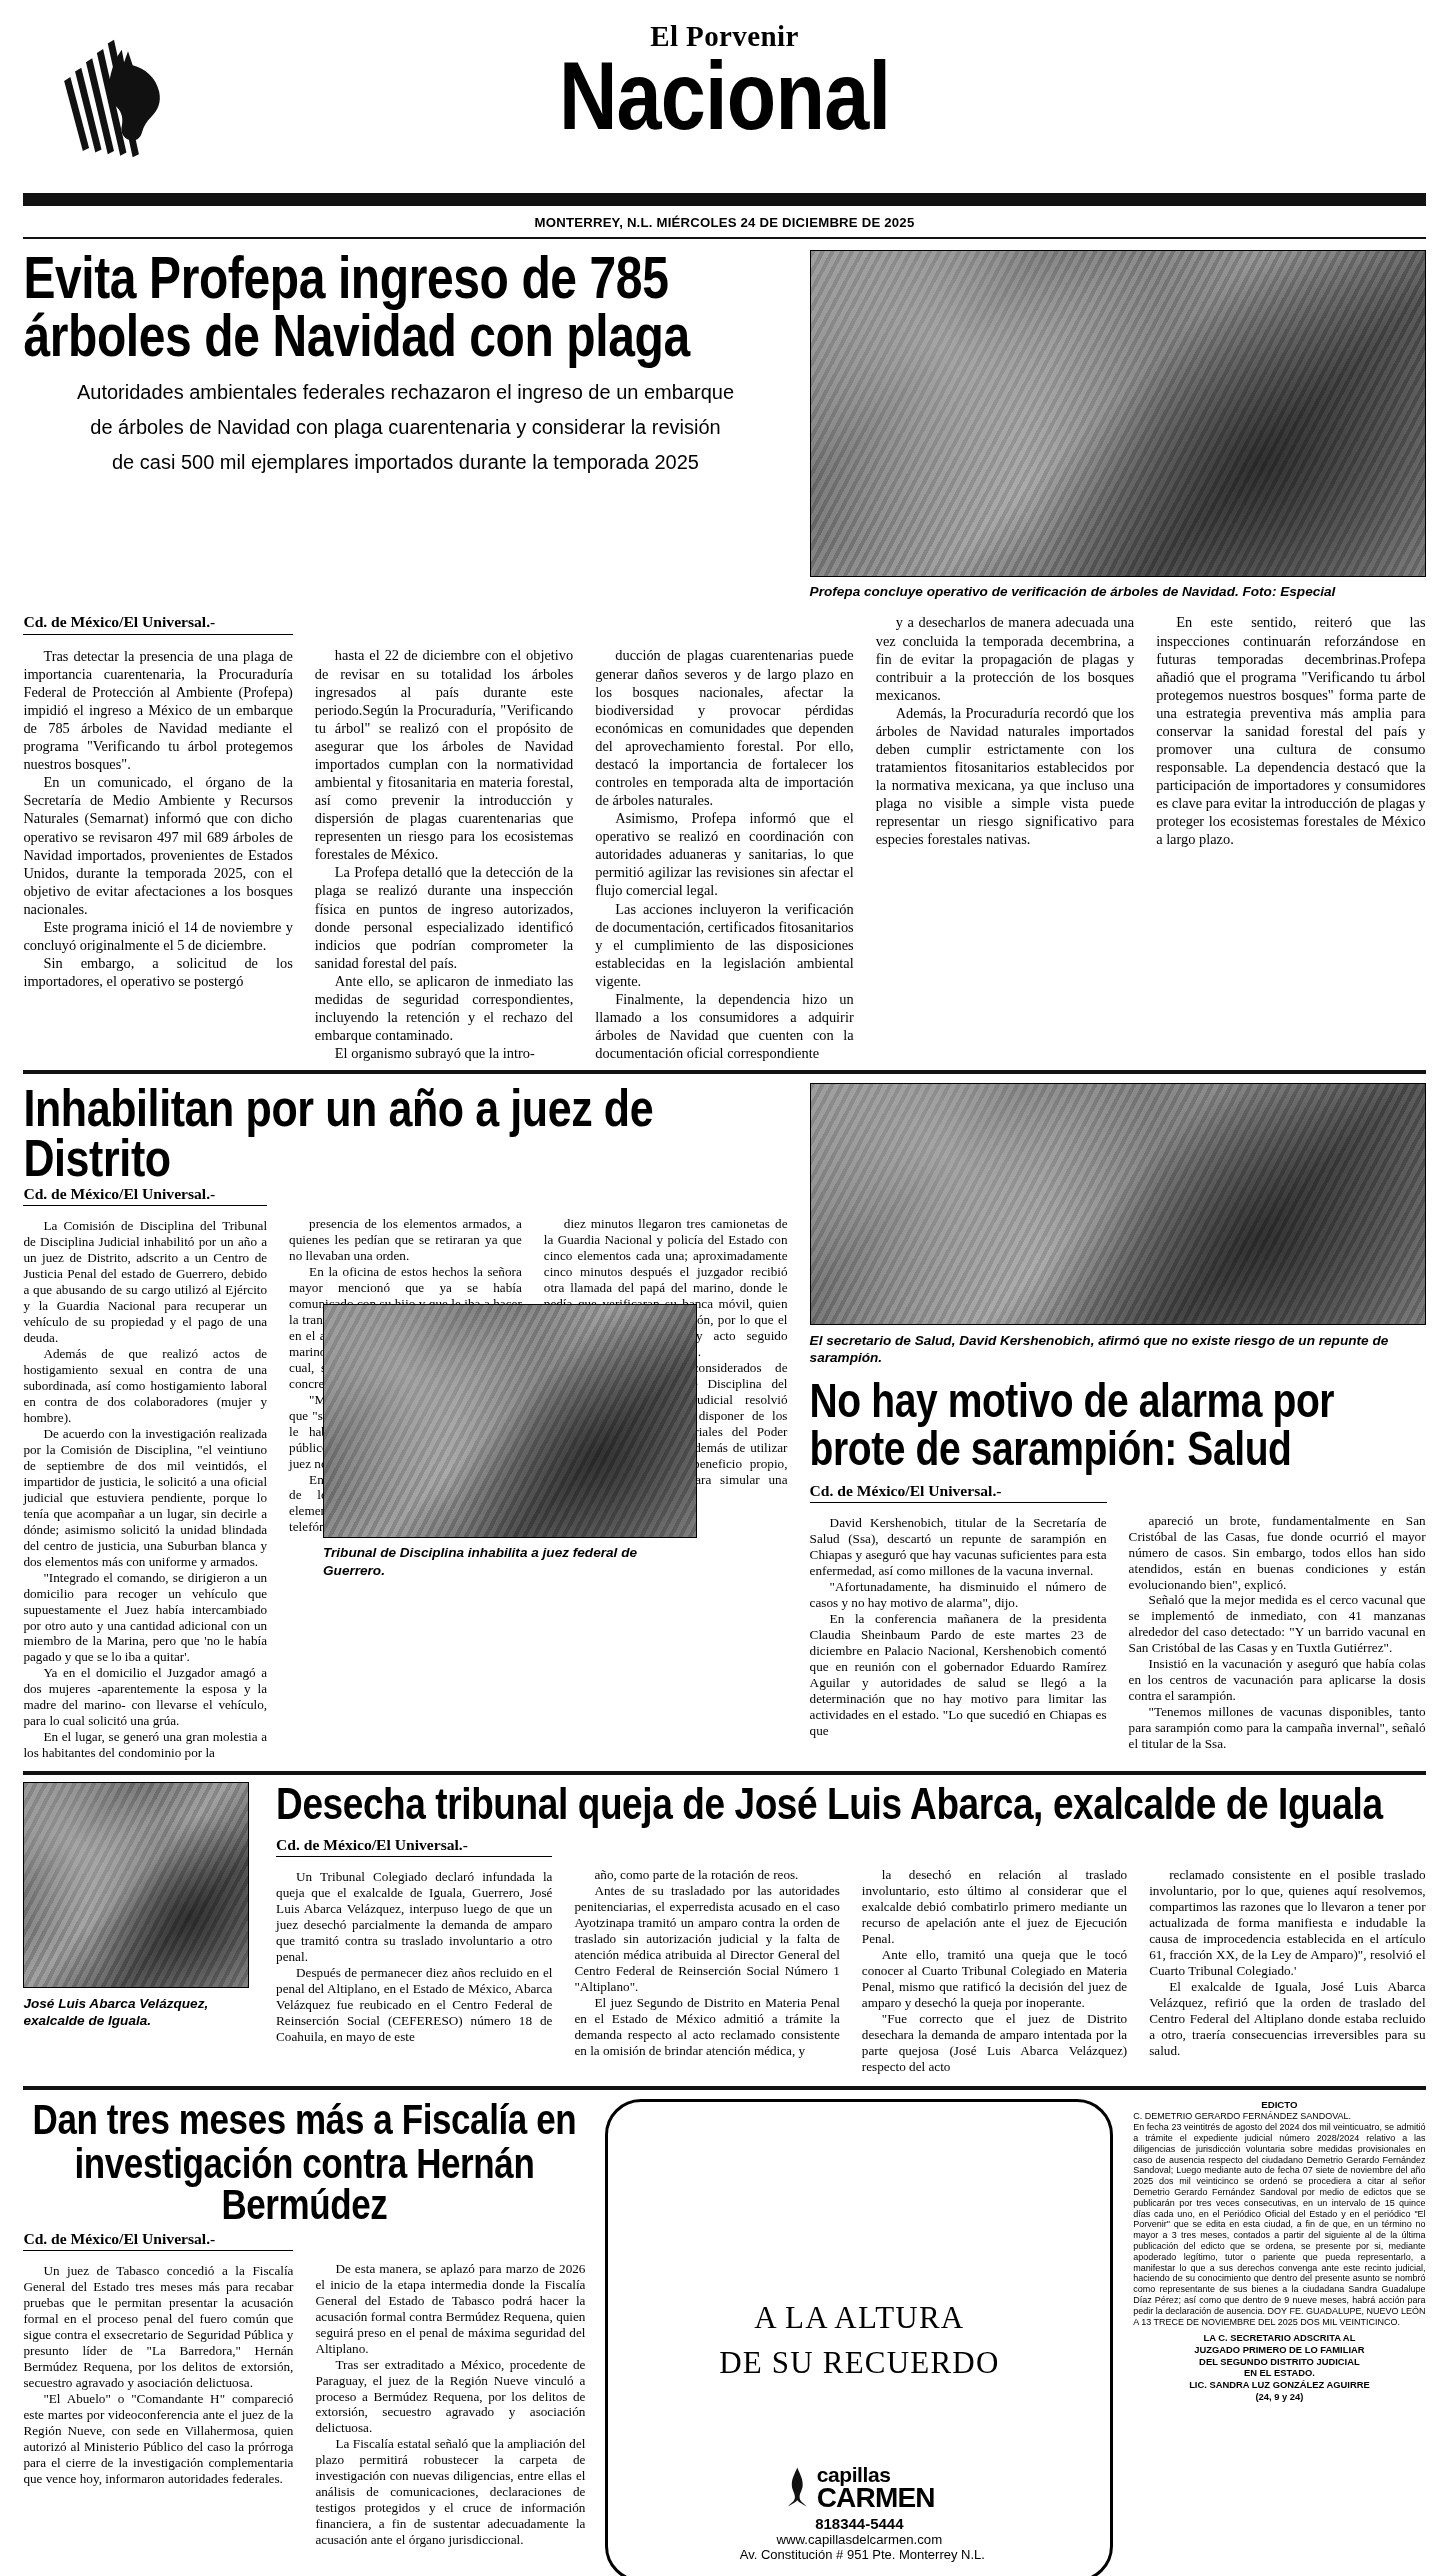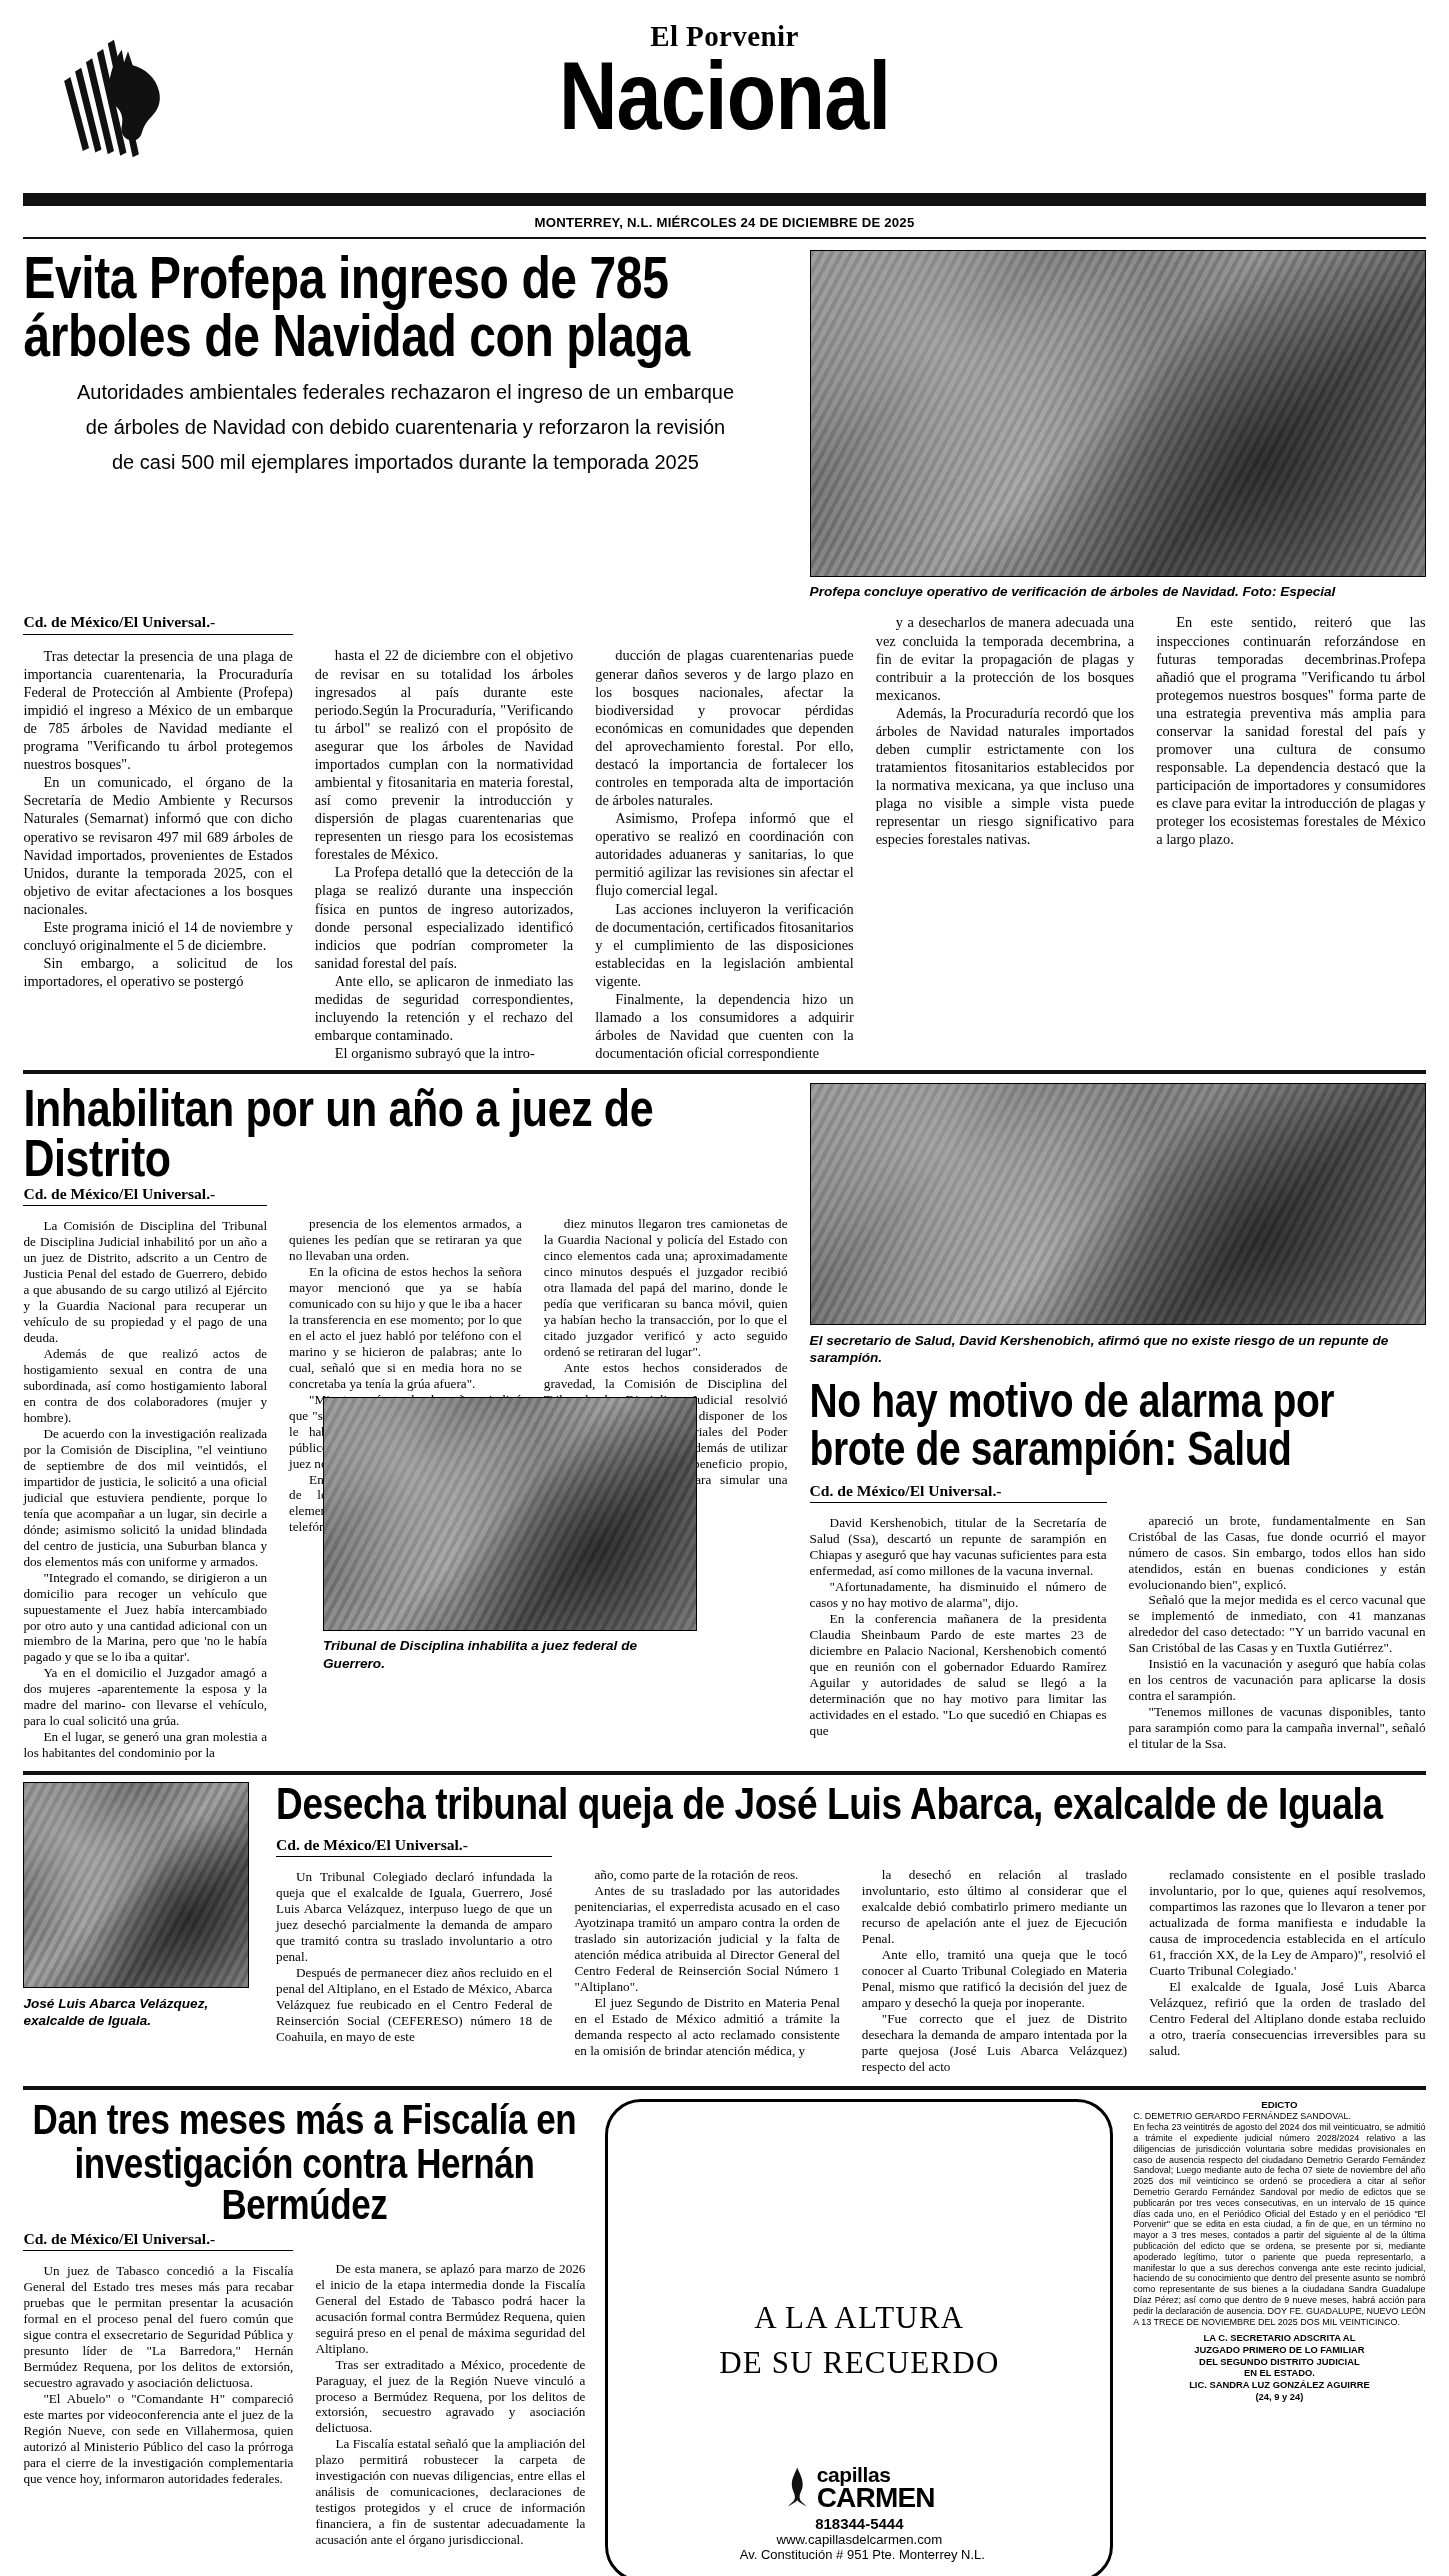--- a/index.html
+++ b/index.html
@@ -163,21 +163,21 @@
   <div class="thin-rule"></div>
 
   <div class="sec1">
     <div style="display:flex; gap:22px;">
       <div class="left">
         <div class="hl">Evita Profepa ingreso de 785</div>
         <div style="height:12.5px"></div>
         <div class="hl">árboles de Navidad con plaga</div>
         <div style="height:17px"></div>
         <div class="deck">Autoridades ambientales federales rechazaron el ingreso de un embarque</div>
-        <div class="deck">de árboles de Navidad con debido cuarentenaria y reforzaron la revisión</div>
+        <div class="deck">de árboles de Navidad con plaga cuarentenaria y considerar la revisión</div>
         <div class="deck">de casi 500 mil ejemplares importados durante la temporada 2025</div>
       </div>
       <div>
         <div class="photo sec1-photo"></div>
         <div class="caption" style="width:616px">Profepa concluye operativo de verificación de árboles de Navidad. Foto: Especial</div>
       </div>
     </div>
 
     <div class="sec1-body cols" style="margin-top:12.5px">
       <div class="col body-col" style="width:20%">
@@ -259,21 +259,21 @@
           <div class="col body-col narrow" style="width:50%; padding-top:31px">
             <p>apareció un brote, fundamentalmente en San Cristóbal de las Casas, fue donde ocurrió el mayor número de casos. Sin embargo, todos ellos han sido atendidos, están en buenas condiciones y están evolucionando bien", explicó.</p>
             <p>Señaló que la mejor medida es el cerco vacunal que se implementó de inmediato, con 41 manzanas alrededor del caso detectado: "Y un barrido vacunal en San Cristóbal de las Casas y en Tuxtla Gutiérrez".</p>
             <p>Insistió en la vacunación y aseguró que había colas en los centros de vacunación para aplicarse la dosis contra el sarampión.</p>
             <p>"Tenemos millones de vacunas disponibles, tanto para sarampión como para la campaña invernal", señaló el titular de la Ssa.</p>
           </div>
         </div>
       </div>
     </div>
 
-    <div style="position:absolute; left:323px; top:1397px; width:342px;">
+    <div style="position:absolute; left:323px; top:1304px; width:342px;">
       <div class="photo" style="width:374px; height:234px"></div>
       <div class="caption">Tribunal de Disciplina inhabilita a juez federal de Guerrero.</div>
     </div>
   </div>
 
   <div class="thin-rule double" style="margin-top:9.4px"></div>
 
   <div class="sec3" style="margin-top:7.8px">
     <div style="display:flex; gap:18.7px">
       <div style="width:234px">

